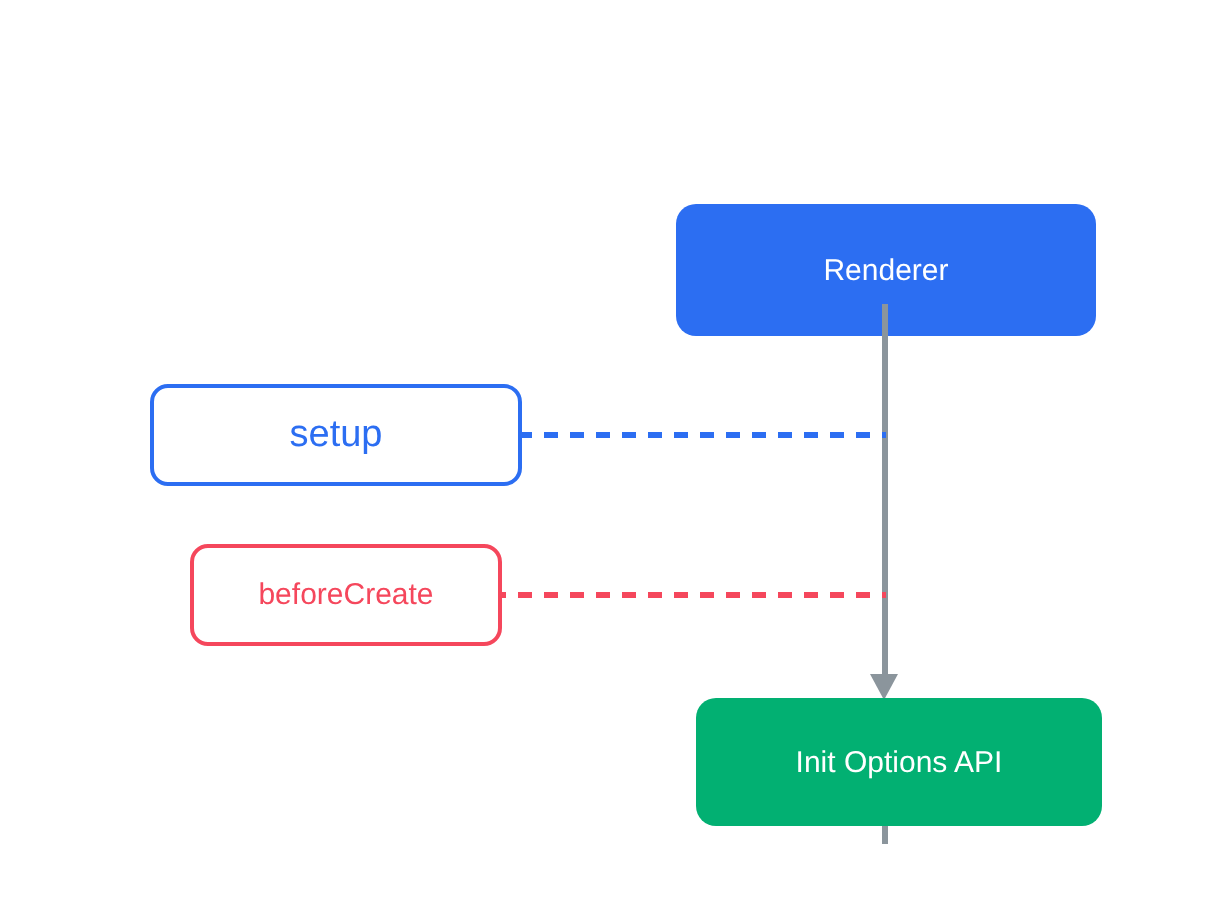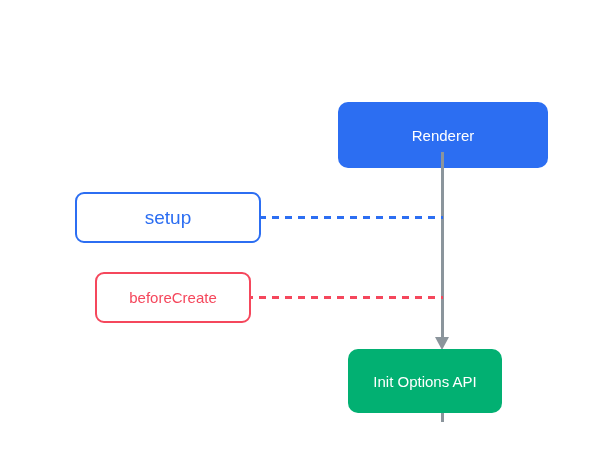--- a/index.html
+++ b/index.html
@@ -25,21 +25,21 @@
 
   .node .line { display: block; }
 
   #node-renderer {
     left: 338px; top: 102px; width: 210px; height: 66px;
     background: var(--blue); color: var(--text-on-fill);
     border-radius: 10px; font-size: 15px; line-height: 21px;
   }
 
   #node-init-options {
-    left: 348px; top: 349px; width: 154px; height: 64px;
+    left: 348px; top: 349px; width: 203px; height: 64px;
     background: var(--green); color: var(--text-on-fill);
     border-radius: 10px; font-size: 15px; line-height: 21px;
   }
 
   #node-setup {
     left: 75px; top: 192px; width: 186px; height: 51px;
     background: var(--background); border: 2px solid var(--blue);
     color: var(--blue); border-radius: 9px; font-size: 19px; line-height: 20px; gap: 15px;
   }
 

